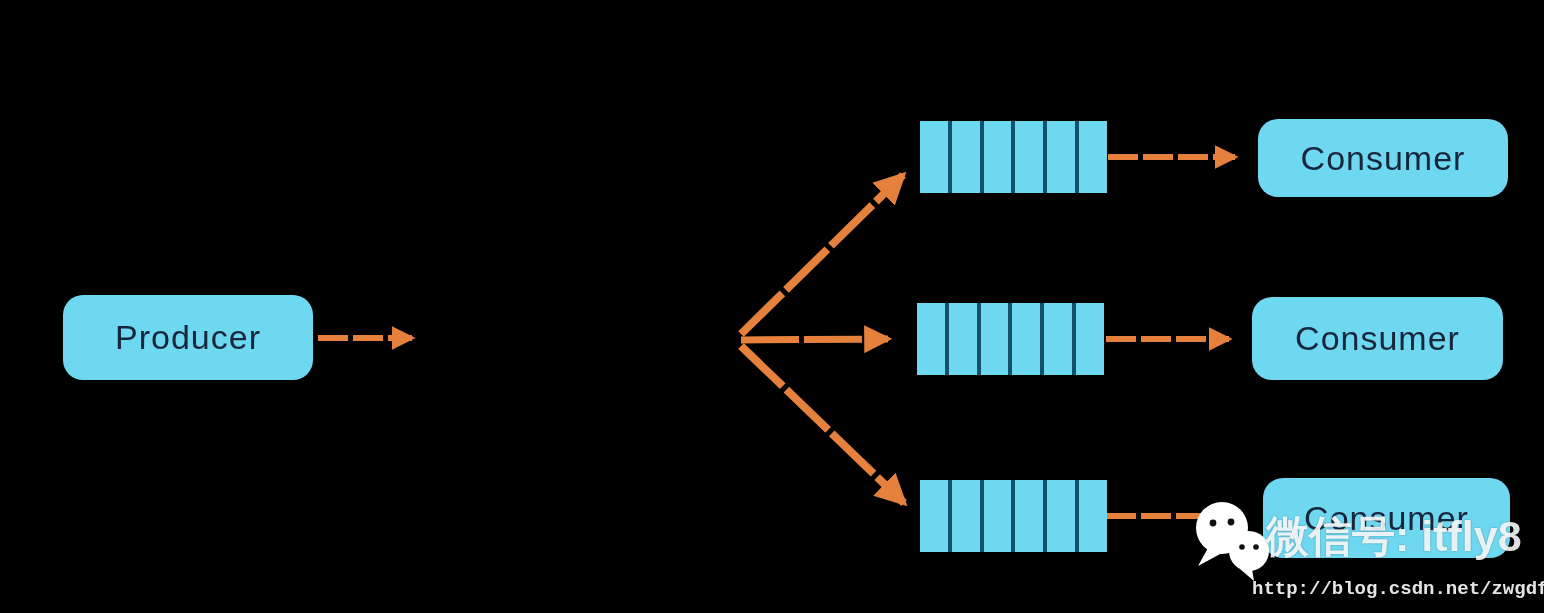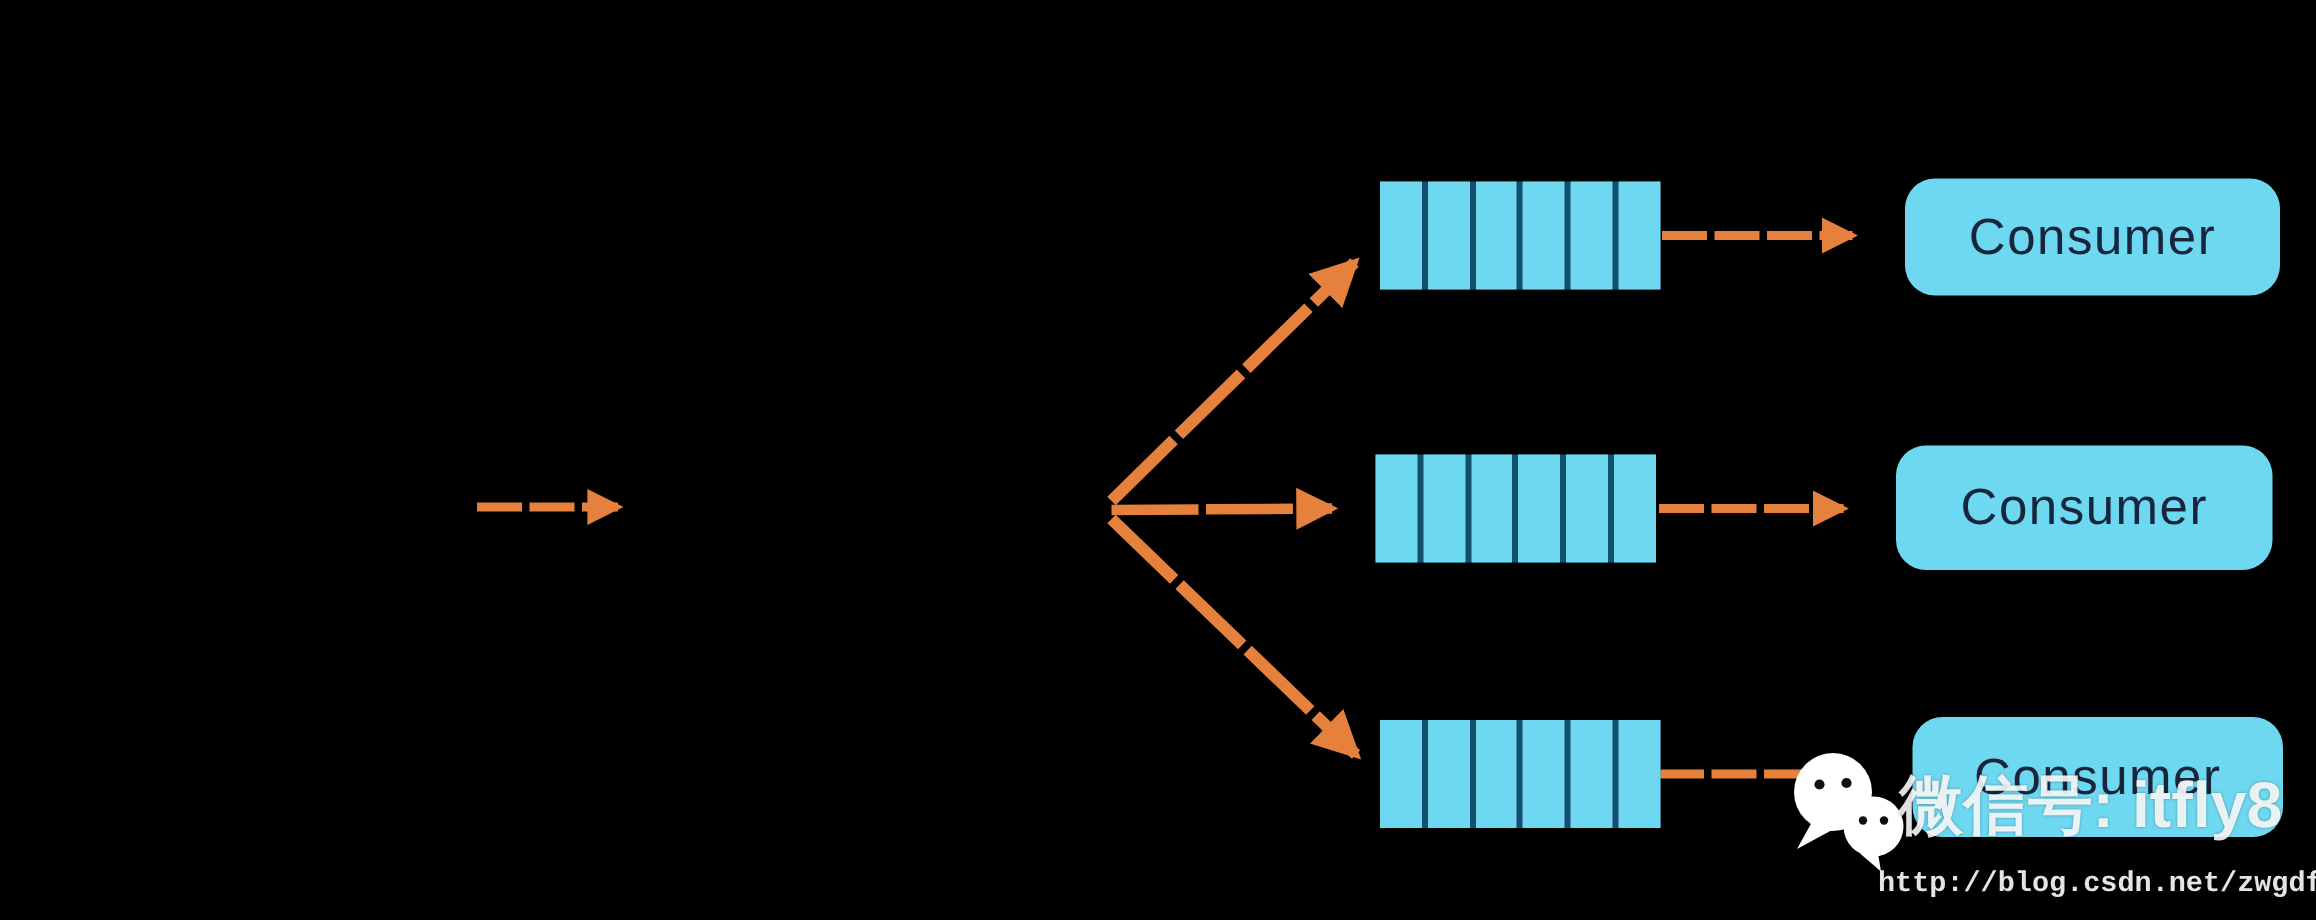--- a/index.html
+++ b/index.html
@@ -23,21 +23,21 @@
   .node {
     position: absolute;
     display: flex;
     align-items: center;
     justify-content: center;
     background: #6FD8F1;
     color: #17263D;
     font-size: 34px;
     letter-spacing: 1px;
   }
-  .rect-node { border-radius: 20px; margin-left: 12px; }
+  .rect-node { border-radius: 20px; }
   .ellipse-node { border-radius: 50%; }
 
   #producer-node { left: 63px;  top: 295px; width: 250px; height: 85px; }
   #exchange-node { left: 427px; top: 270px; width: 312px; height: 138px; }
   #consumer-node-1 { left: 1258px; top: 119px; width: 250px; height: 78px; }
   #consumer-node-2 { left: 1252px; top: 297px; width: 251px; height: 83px; }
   #consumer-node-3 { left: 1263px; top: 478px; width: 247px; height: 80px; }
 
   .queue {
     position: absolute;
@@ -100,20 +100,23 @@
     </defs>
     <line x1="318" y1="338" x2="412" y2="338" stroke="#E5813D" stroke-width="6" stroke-dasharray="30 5" marker-end="url(#ah)"></line>
     <line x1="741" y1="334" x2="903" y2="175" stroke="#E5813D" stroke-width="8" stroke-dasharray="58 5" marker-end="url(#ah)"></line>
     <line x1="741" y1="340" x2="888" y2="339" stroke="#E5813D" stroke-width="7" stroke-dasharray="58 5" marker-end="url(#ah)"></line>
     <line x1="741" y1="346" x2="904" y2="503" stroke="#E5813D" stroke-width="8" stroke-dasharray="58 5" marker-end="url(#ah)"></line>
     <line x1="1108" y1="157" x2="1235" y2="157" stroke="#E5813D" stroke-width="6" stroke-dasharray="30 5" marker-end="url(#ah)"></line>
     <line x1="1106" y1="339" x2="1229" y2="339" stroke="#E5813D" stroke-width="6" stroke-dasharray="30 5" marker-end="url(#ah)"></line>
     <line x1="1106" y1="516" x2="1241" y2="516" stroke="#E5813D" stroke-width="6" stroke-dasharray="30 5" marker-end="url(#ah)"></line>
   </svg>
 
+  <div id="producer-node" class="node rect-node">
+    <span>Producer</span>
+  </div>
 
 
   <div id="queue-1" class="queue">
     <div class="queue-segment"></div>
     <div class="queue-segment"></div>
     <div class="queue-segment"></div>
     <div class="queue-segment"></div>
     <div class="queue-segment"></div>
     <div class="queue-segment"></div>
   </div>

